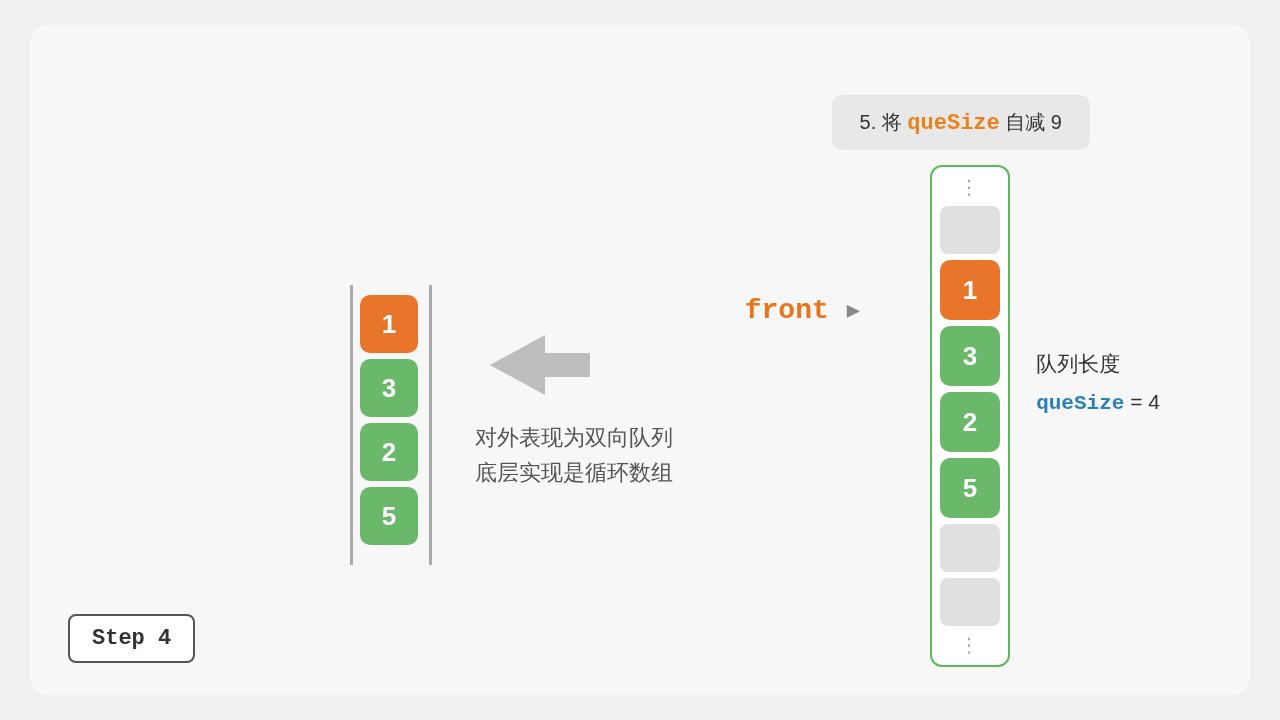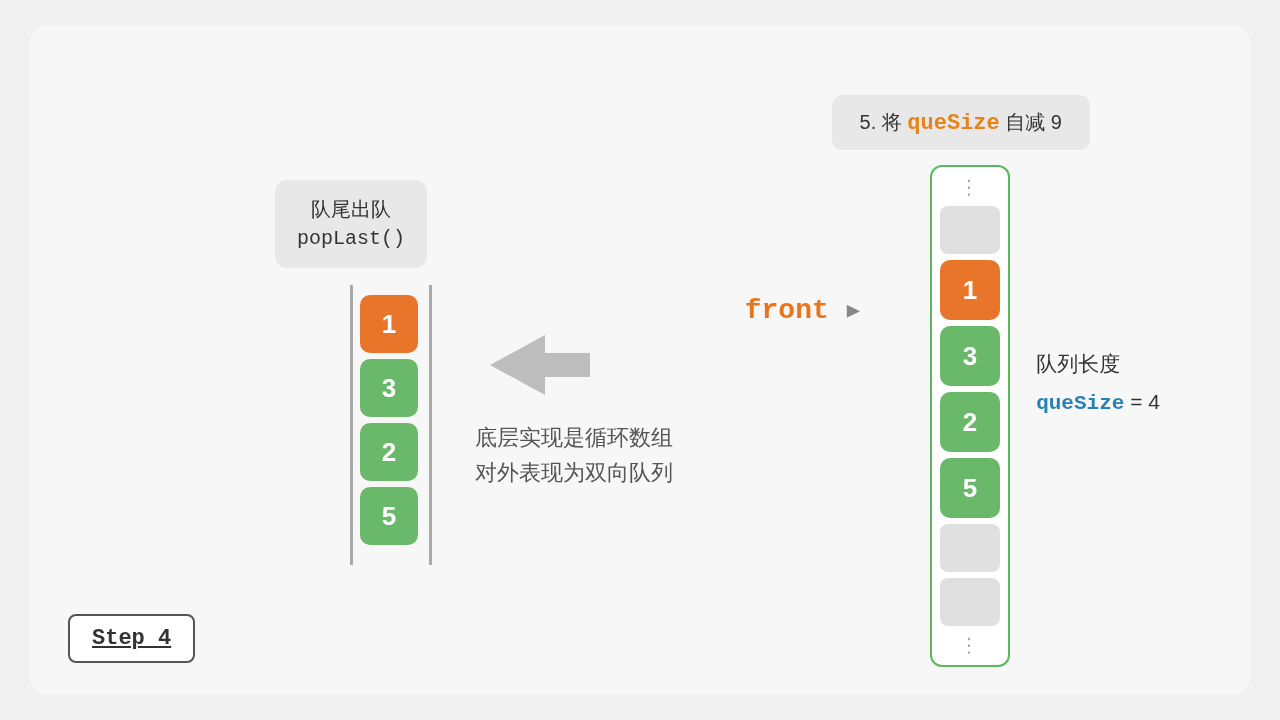--- a/index.html
+++ b/index.html
@@ -27,21 +27,20 @@
       left: 38px;
       bottom: 32px;
       background: white;
       border: 2.5px solid #555;
       border-radius: 8px;
       padding: 10px 22px;
       font-family: 'Courier New', monospace;
       font-size: 22px;
       font-weight: bold;
       color: #333;
-      text-decoration: underline;
     }
 
     
     .tooltip-box {
       position: absolute;
       top: 70px;
       right: 160px;
       background: #e8e8e8;
       border-radius: 10px;
       padding: 14px 28px;
@@ -203,43 +202,39 @@
   </style>
 </head>
 <body>
 
 <div class="slide">
 
   <div class="tooltip-box">
     <span>5. 将 </span><span class="highlight-orange">queSize</span><span> 自减 9</span>
   </div>
 
-  <div class="pop-label">
-    <div>队尾出队</div>
-    <div class="mono">popLast()</div>
-  </div>
 
   <div class="left-list-border"></div>
 
   <div class="left-list">
     <div class="cell cell-orange">1</div>
     <div class="cell cell-green">3</div>
     <div class="cell cell-green">2</div>
     <div class="cell cell-green">5</div>
   </div>
 
   <div class="arrow-left">
     <svg width="100" height="60" viewBox="0 0 100 60">
       <polygon points="0,30 55,0 55,18 100,18 100,42 55,42 55,60" fill="#aaa" opacity="0.75"></polygon>
     </svg>
   </div>
 
   <div class="desc-text">
+    <div>对外表现为双向队列</div>
     <div>底层实现是循环数组</div>
-    <div>对外表现为双向队列</div>
   </div>
 
   <div class="front-label">
     <span>front</span>
     <span class="front-arrow">▶</span>
   </div>
 
   <div class="right-column">
     <div class="dots">⋮</div>
 

